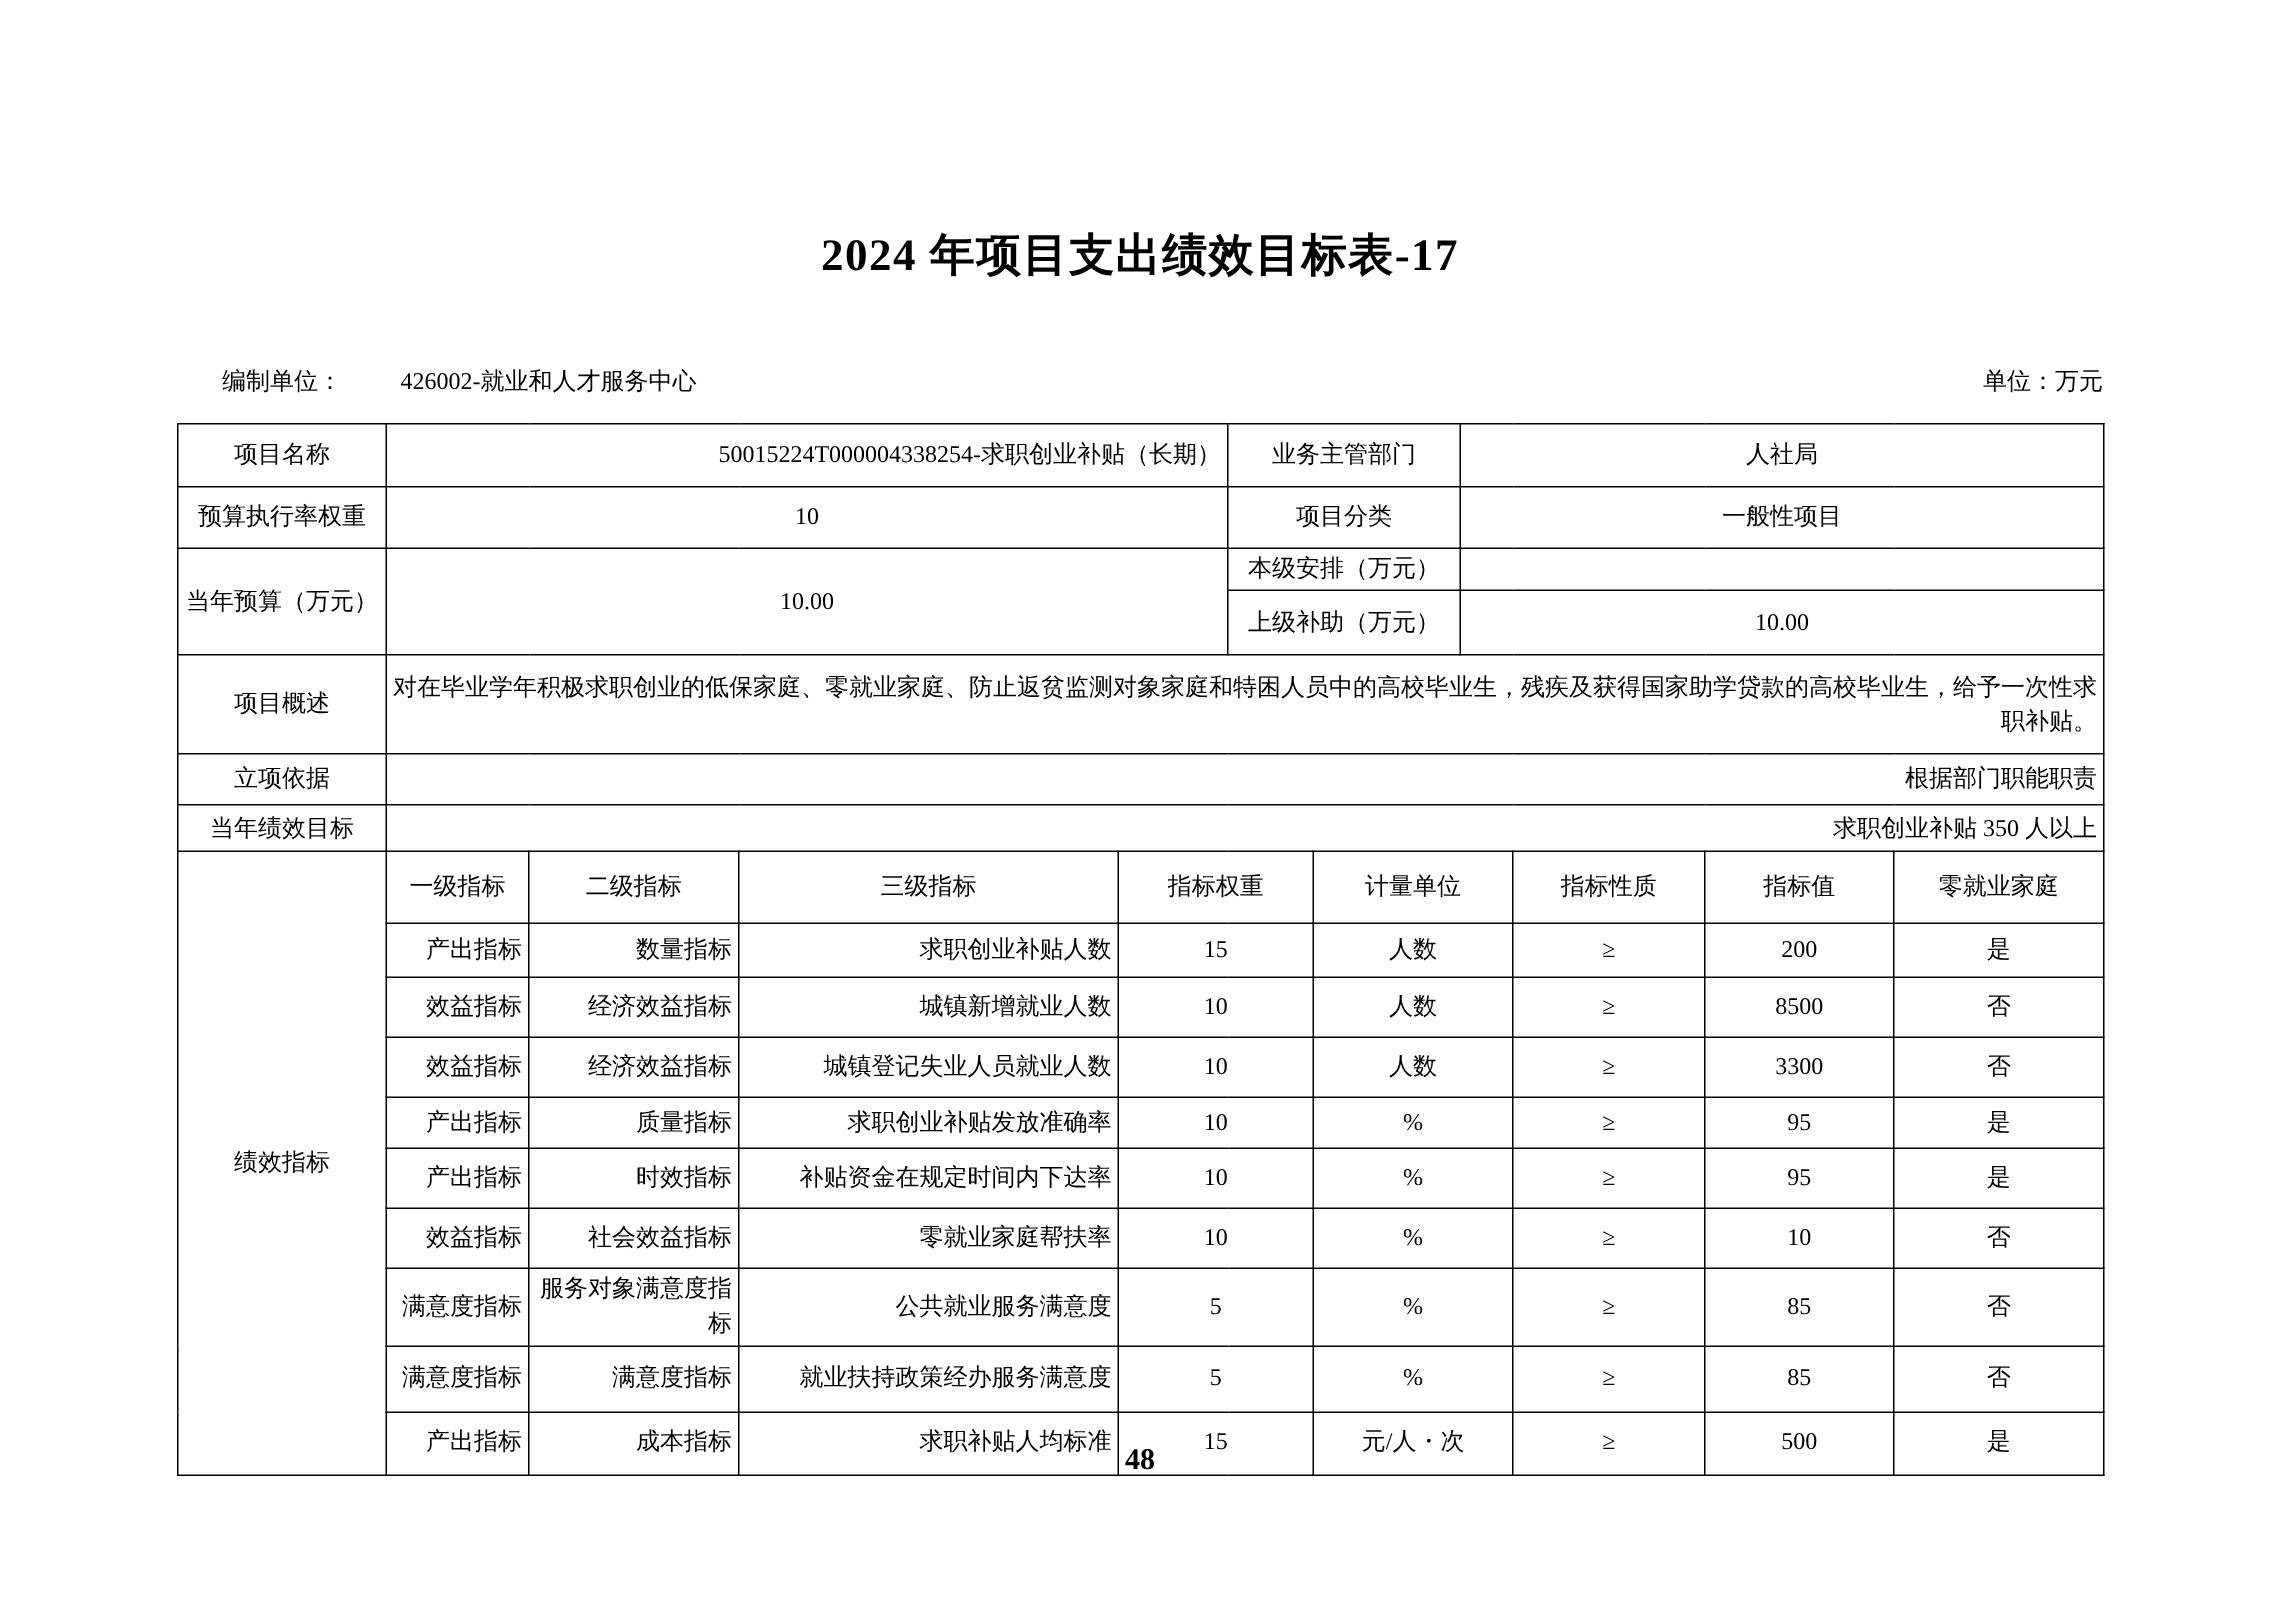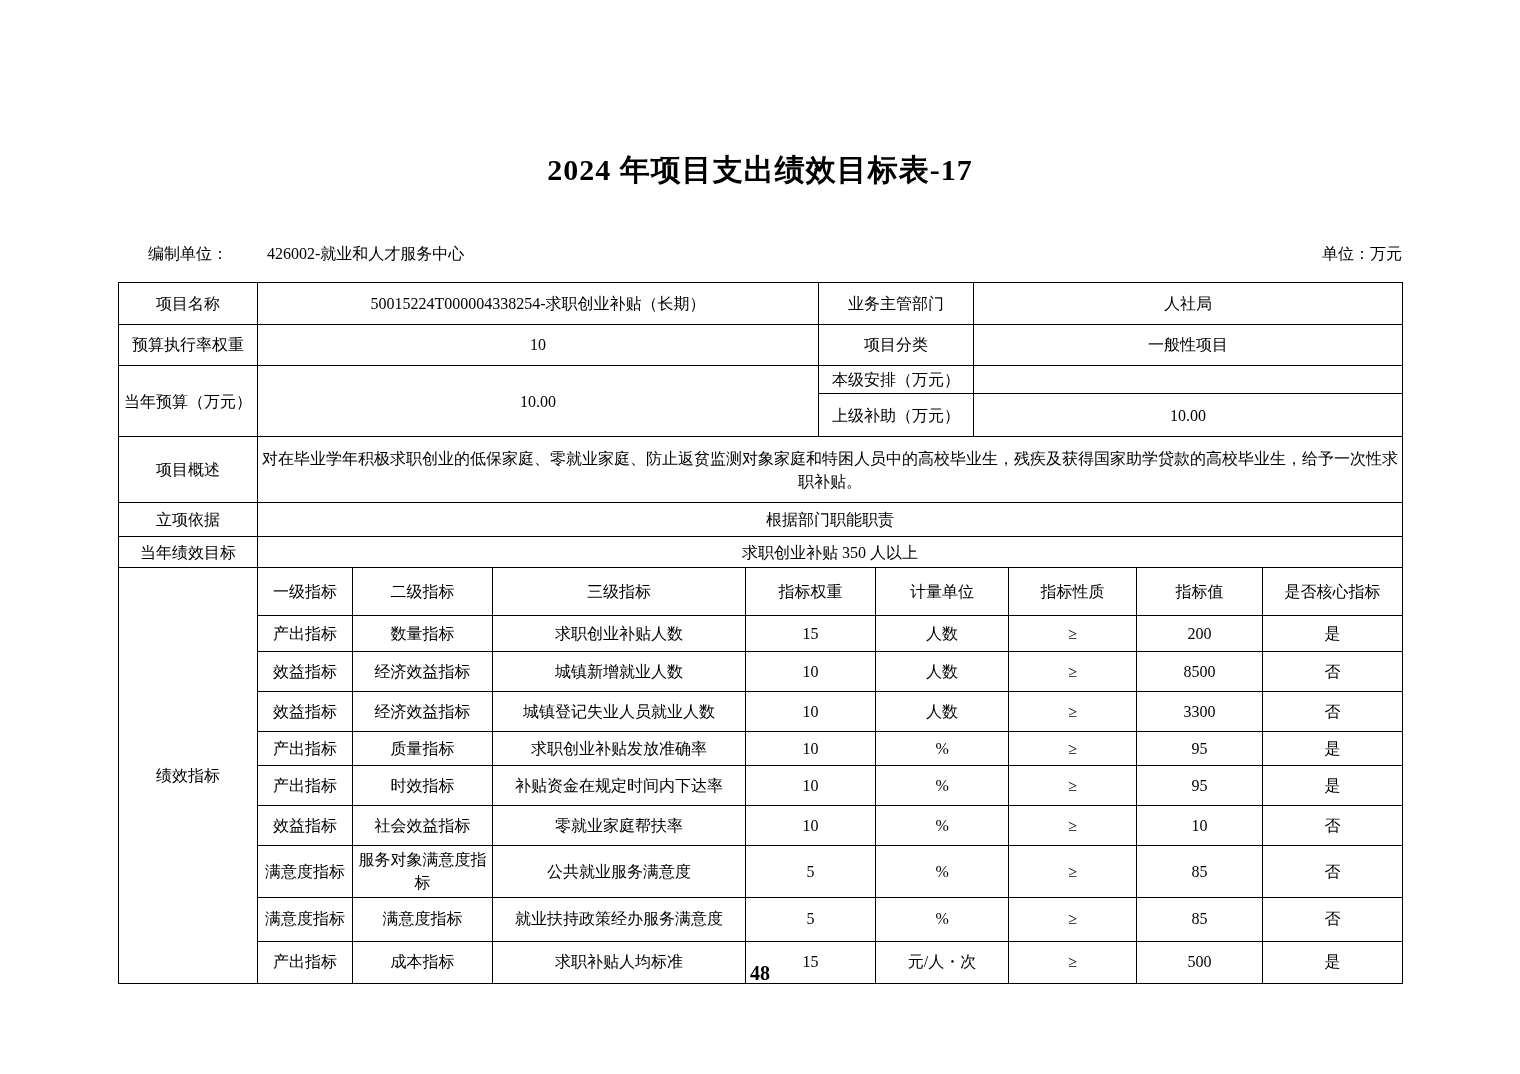--- a/index.html
+++ b/index.html
@@ -33,21 +33,21 @@
     font-size:16px;
   }
   table.doc-table td{
     border:1px solid #000;
     line-height:1.45;
     padding:2px 4px;
     word-break:break-all;
     vertical-align:middle;
   }
   td.c{text-align:center;padding:2px 2px;}
-  td.l{text-align:center;padding:2px 10px;}
+  td.l{text-align:right;padding:2px 10px;}
   .page-number{
     position:absolute;top:962px;left:0;width:1520px;
     text-align:center;font-size:20px;font-weight:bold;
   }
 </style>
 </head>
 <body>
 
 <div class="page">
 
@@ -117,21 +117,21 @@
 
     <tr style="height:48px">
       <td class="c" rowspan="10">绩效指标</td>
       <td class="c">一级指标</td>
       <td class="c">二级指标</td>
       <td class="c">三级指标</td>
       <td class="c" colspan="2">指标权重</td>
       <td class="c" colspan="2">计量单位</td>
       <td class="c">指标性质</td>
       <td class="c">指标值</td>
-      <td class="c">是否核心指标</td>
+      <td class="c">零就业家庭</td>
     </tr>
 
     <tr style="height:36px">
       <td class="l">产出指标</td>
       <td class="l">数量指标</td>
       <td class="l">求职创业补贴人数</td>
       <td class="c" colspan="2">15</td>
       <td class="c" colspan="2">人数</td>
       <td class="c">≥</td>
       <td class="c">200</td>

